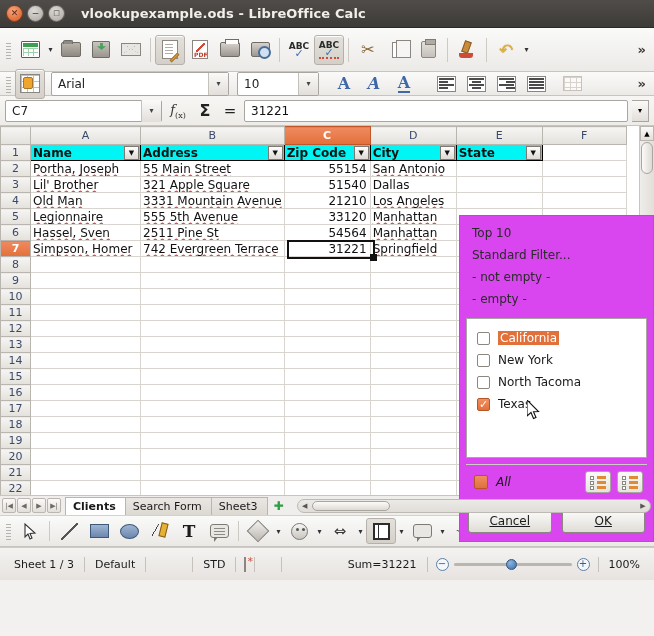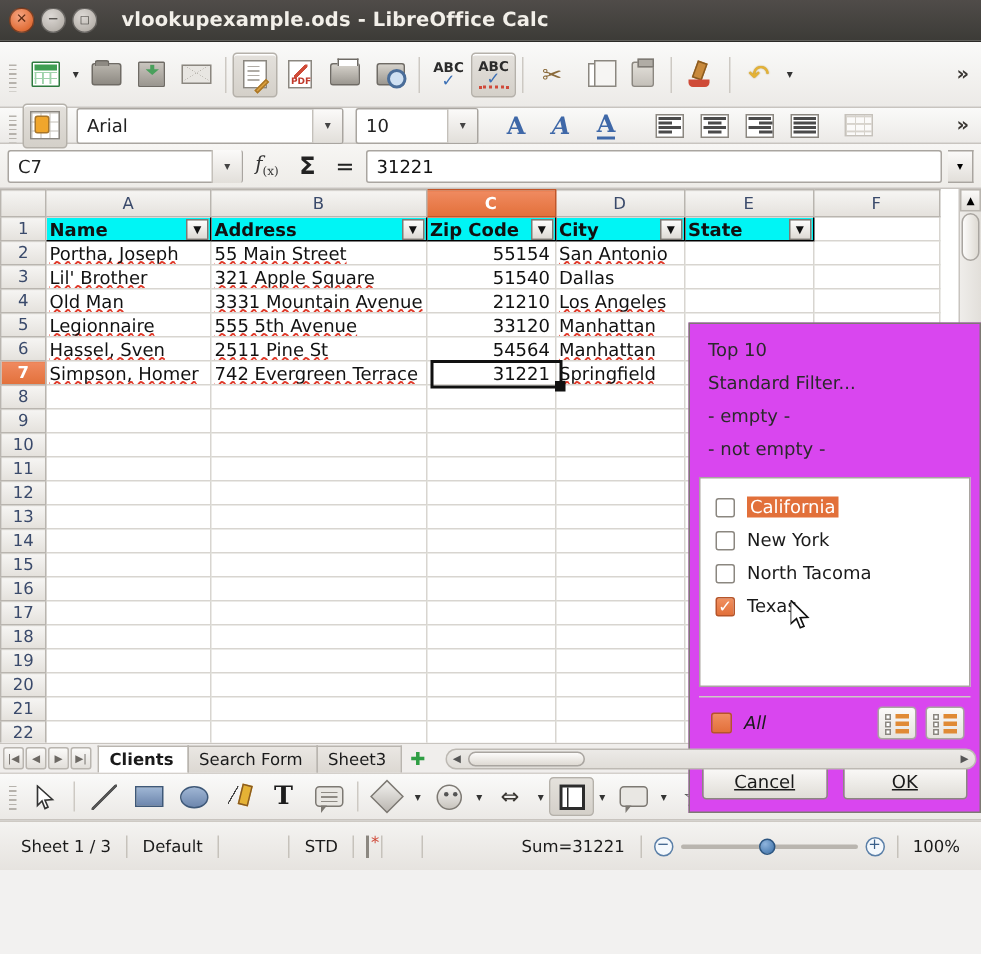--- a/index.html
+++ b/index.html
@@ -691,22 +691,22 @@
     <div class="vscroll">
       <div class="arrow">▲</div>
       <div class="thumb"></div>
     </div>
   </div>
 
   <div class="filterpop">
     <div class="fp-menu">
       <div class="mi">Top 10</div>
       <div class="mi">Standard Filter...</div>
+      <div class="mi">- not empty -</div>
       <div class="mi">- empty -</div>
-      <div class="mi">- not empty -</div>
     </div>
     <div class="fp-listwrap">
       <div class="fp-item">
         <span class="cbox"></span>
         <span class="lbl hl">California</span>
       </div>
       <div class="fp-item">
         <span class="cbox"></span>
         <span class="lbl">New York</span>
       </div>

